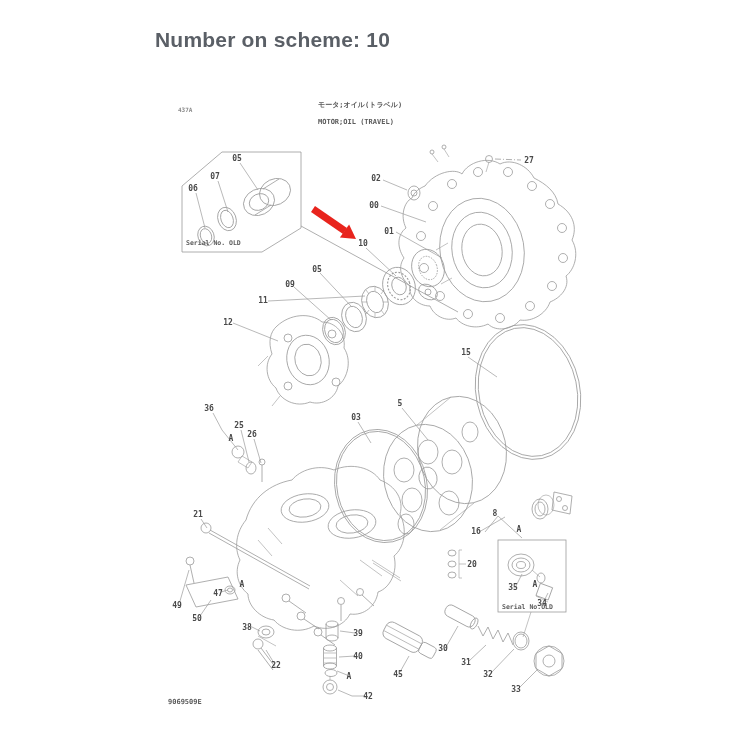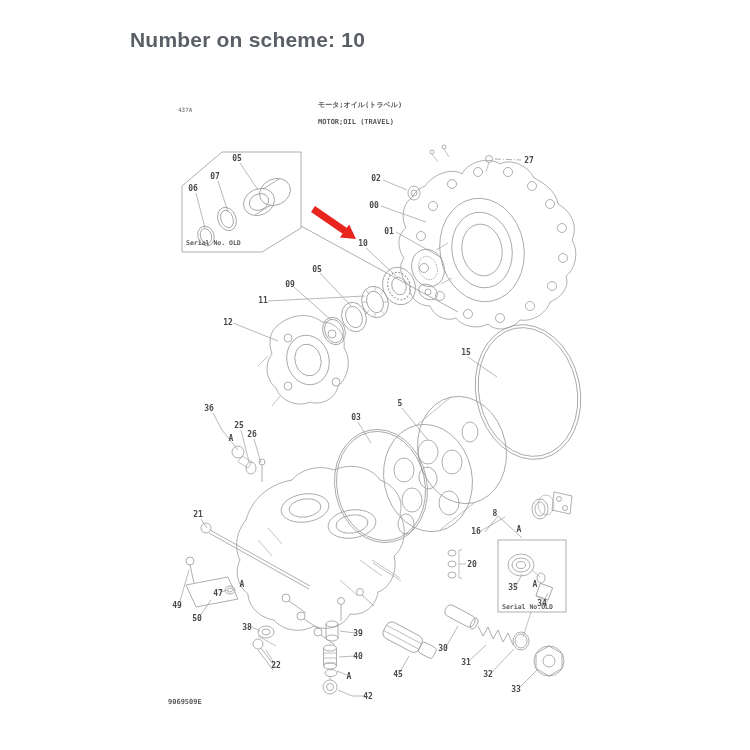--- a/index.html
+++ b/index.html
@@ -3,21 +3,21 @@
 <meta charset="utf-8">
 <style>
   :root{
     --line:#9b9b9b;
     --label:#4a4a4a;
     --title:#5a5f66;
   }
   html,body{margin:0;padding:0;background:#fff;}
   .page{position:relative;width:750px;height:750px;background:#fff;overflow:hidden;
         font-family:"Liberation Sans", sans-serif;}
-  .page-title{position:absolute;left:130px;top:28px;margin:0;
+  .page-title{position:absolute;left:155px;top:28px;margin:0;
         font-size:21px;font-weight:700;color:var(--title);letter-spacing:.2px;}
   svg{position:absolute;left:0;top:0;}
   .draw *{stroke:var(--line);fill:none;stroke-width:.8;}
   .draw .thin{stroke-width:.6;}
   .draw .thick{stroke-width:1.1;}
   .leaders{stroke:var(--line);stroke-width:.7;fill:none;}
   .plbl{font:700 8px "DejaVu Sans Mono", monospace;fill:var(--label);text-anchor:middle;}
   .scap{font:600 6.5px "DejaVu Sans Mono", monospace;fill:#5a5a5a;}
   .shead{font:600 7px "DejaVu Sans Mono", monospace;fill:#5a5a5a;}
   .stiny{font:600 6px "DejaVu Sans Mono", monospace;fill:#8a8a8a;}

